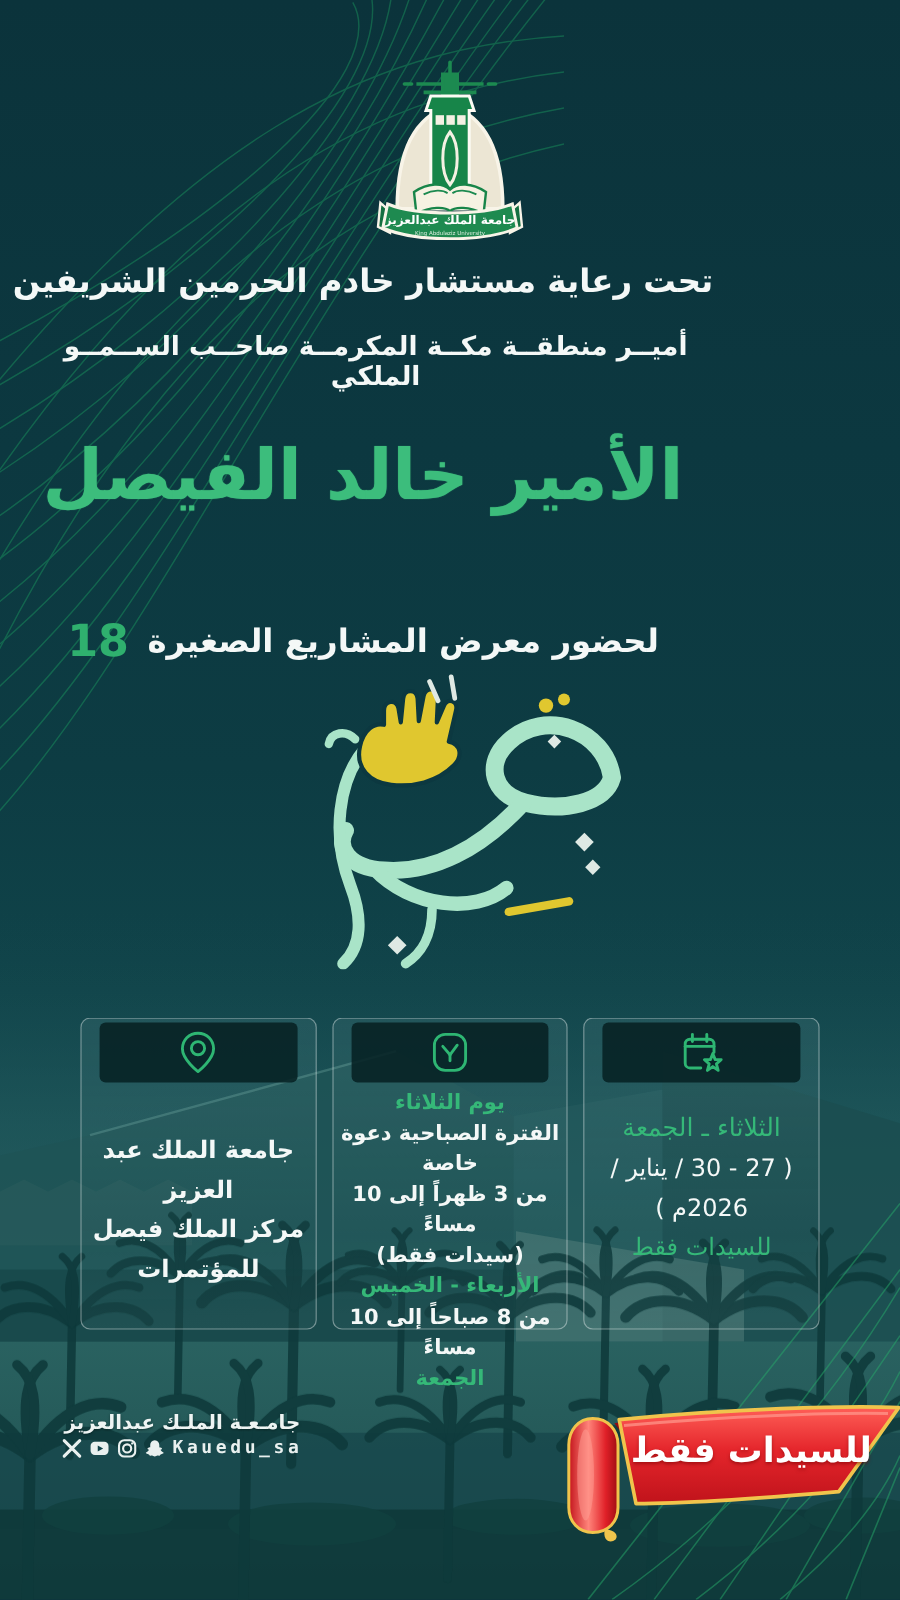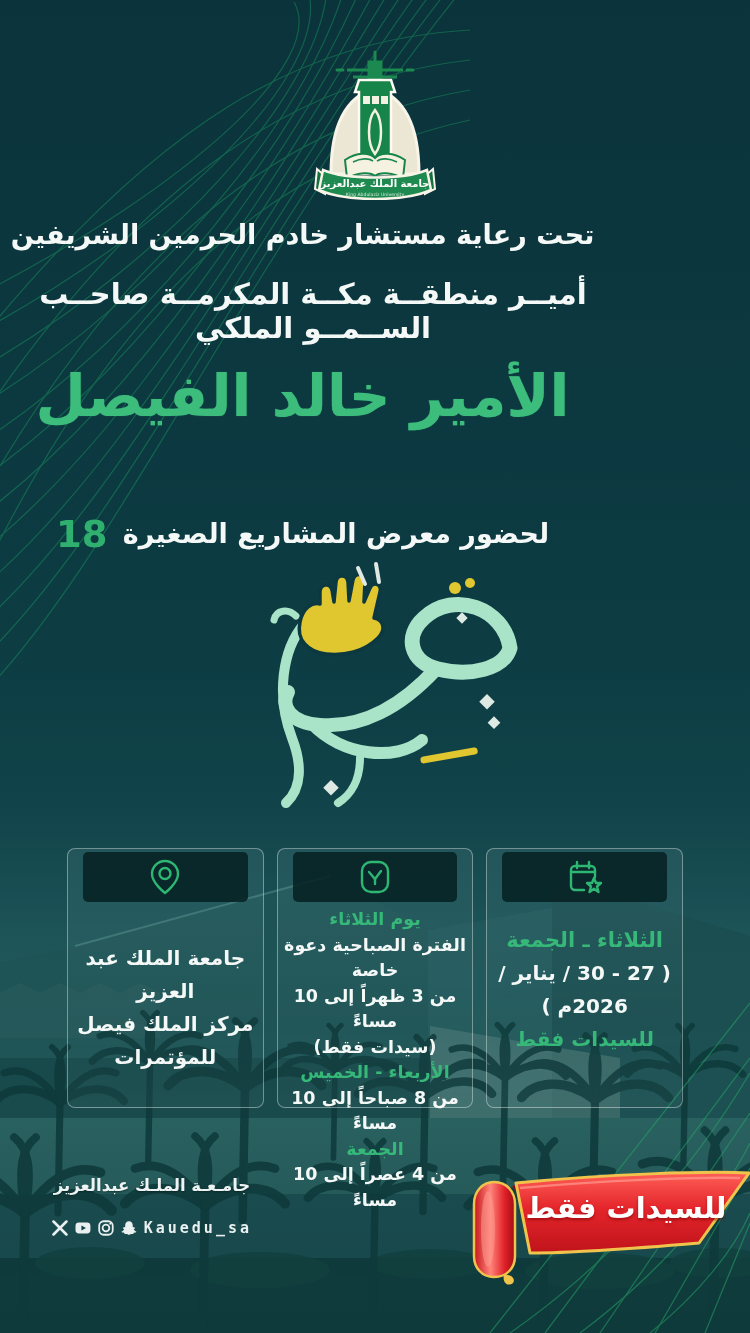--- a/index.html
+++ b/index.html
@@ -18,21 +18,21 @@
 
   
   .photo-zone{ left:0; top:758px; width:750px; height:575px; pointer-events:none; }
 
   
   .kau-logo{ left:307px; top:48px; width:136px; height:152px; }
 
   
   .txt{ left:0; width:605px; text-align:center; color:#f4f8f7; font-weight:bold; }
   .patronage-1{ top:219px; font-size:27px; letter-spacing:0; }
-  .patronage-2{ top:277px; font-size:29px;padding-left:21px; }
+  .patronage-2{ top:277px; font-size:22px;padding-left:21px; }
   .prince{ top:337px; font-size:58px; color:#3cbd7c; height:118px; line-height:118px;
            text-shadow:0 0 1px rgba(60,189,124,.6); }
   .invite{ top:464px; font-size:27px; }
   .event-line{ top:513px; font-size:27px; }
   .event-line .num{ color:#2fb06e; font-size:37px; vertical-align:-4px; padding-right:6px; display:inline-block; }
 
   
   .brand{ left:208px; top:556px; width:334px; height:252px; }
 
   
@@ -42,33 +42,33 @@
     background:linear-gradient(180deg, rgba(170,210,210,.10), rgba(170,210,210,.02) 70%, rgba(170,210,210,.05));
   }
   .card-header{
     height:50px; margin:3px 15px 0; background:rgba(7,33,35,.88); border-radius:5px;
     display:flex; align-items:center; justify-content:center;
   }
   .card-body{ text-align:center; color:#f4f8f7; }
   .g{ color:#35b878;text-align:center; }
   .loc-body{ margin-top:40px; font-size:20px; font-weight:bold; line-height:33px; }
   .sch-body{ margin-top:5px; font-size:17.5px; font-weight:bold; line-height:25.5px; }
-  .date-body{ margin-top:22px; font-size:20px; font-weight:bold; line-height:33px; }
+  .date-body{ margin-top:22px; font-size:20px; font-weight:normal; line-height:33px; }
   .date-body .r1{ font-size:21px; }
 
   
   .ribbon{ left:458px; top:1166px; width:292px; height:122px; direction:ltr; }
   .ribbon-label{ position:absolute; left:62px; top:25px; width:212px; text-align:center;
     color:#fff; font-size:29px; font-weight:bold; text-shadow:0 2px 3px rgba(120,0,0,.55); }
 
   
   .footer{ left:52px; top:1176px; width:200px; text-align:center; color:#eef4f3; direction:ltr; }
   .footer-uni{ font-size:16.5px; font-weight:bold; direction:rtl; letter-spacing:.5px;
     text-shadow:0 1px 2px rgba(0,20,20,.5); }
-  .social-row{ margin-top:24px; display:flex; align-items:center; justify-content:center; gap:7px; }
+  .social-row{ margin-top:2px; display:flex; align-items:flex-end; justify-content:center; gap:7px; }
   .social-row .handle{ font-size:15px; font-weight:bold; letter-spacing:3px; color:#e9f0ef;
     font-family:"DejaVu Sans Mono", monospace; }
   .sicon{ width:16px; height:16px; display:inline-block; }
 </style>
 </head>
 <body>
 
 <div class="poster">
 
   <svg class="abs deco-tl" width="470" height="760" viewBox="0 0 470 760">
@@ -289,21 +289,20 @@
         </svg>
       </div>
       <div class="card-body sch-body">
         <div class="g">يوم الثلاثاء</div>
         <div>الفترة الصباحية دعوة خاصة</div>
         <div>من 3 ظهراً إلى 10 مساءً</div>
         <div>(سيدات فقط)</div>
         <div class="g">الأربعاء - الخميس</div>
         <div>من 8 صباحاً إلى 10 مساءً</div>
         <div class="g">الجمعة</div>
-        <div>من 4 عصراً إلى 10 مساءً</div>
       </div>
     </div>
 
     <div class="card">
       <div class="card-header">
         <svg class="cicon" width="40" height="40" viewBox="0 0 40 40" fill="none" stroke="#2eb673" stroke-width="2.4" stroke-linecap="round" stroke-linejoin="round">
           <path d="M20 4 C12.5 4 7 10 7 17 C7 26 20 36 20 36 C20 36 33 26 33 17 C33 10 27.5 4 20 4 Z"></path>
           <circle cx="20" cy="16.5" r="5.5"></circle>
         </svg>
       </div>

